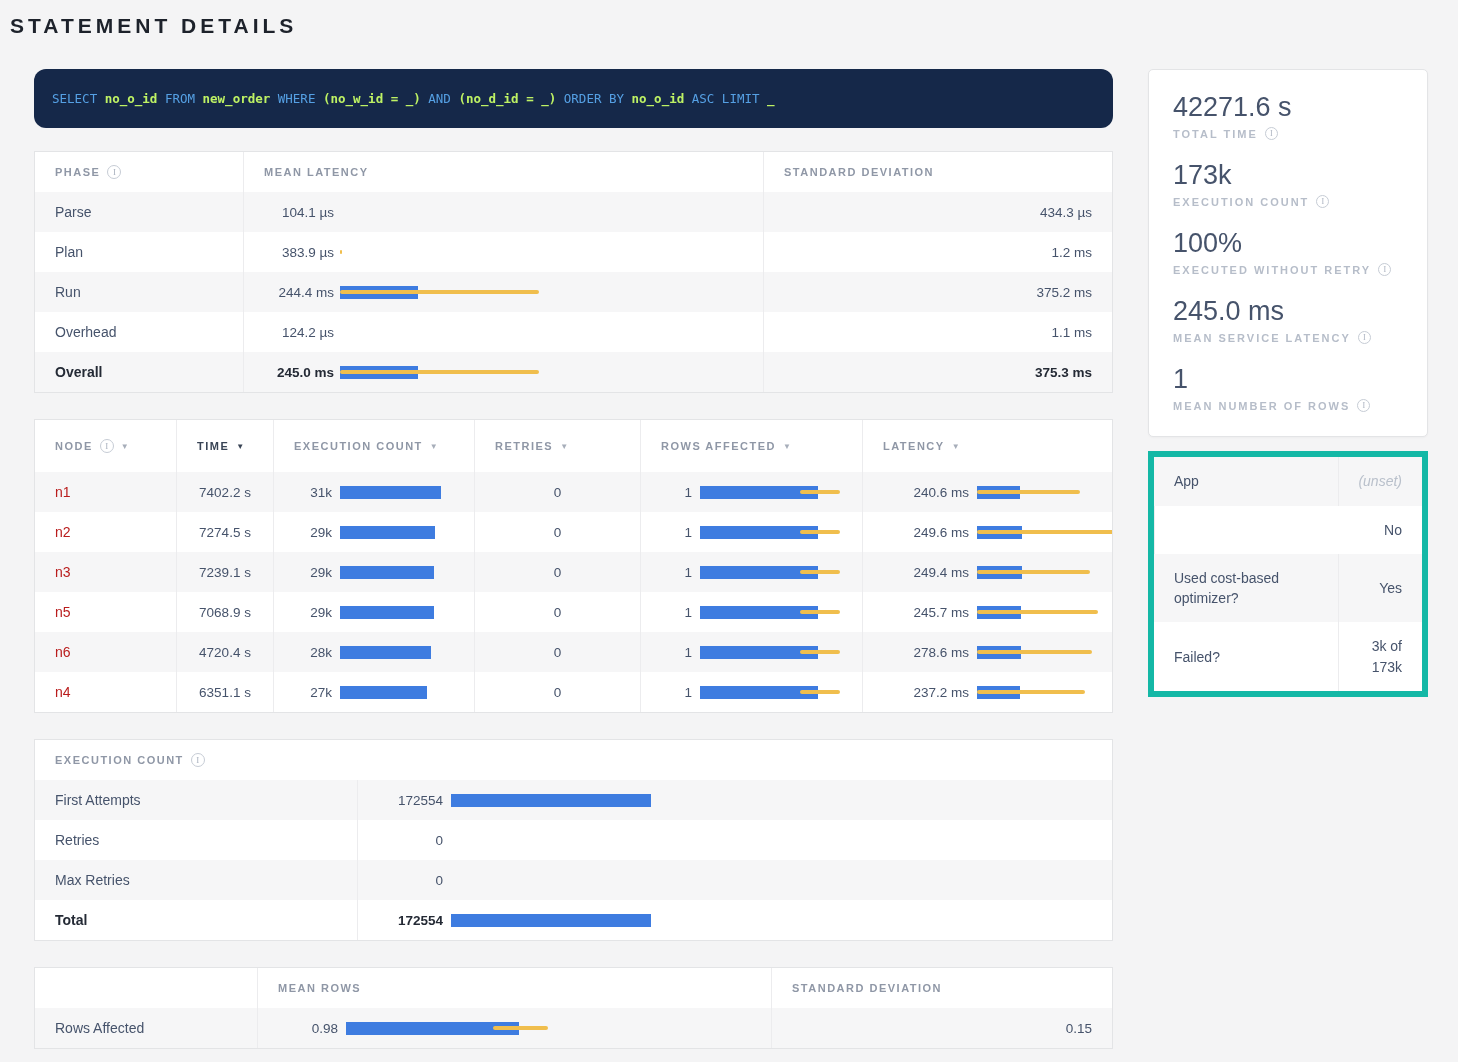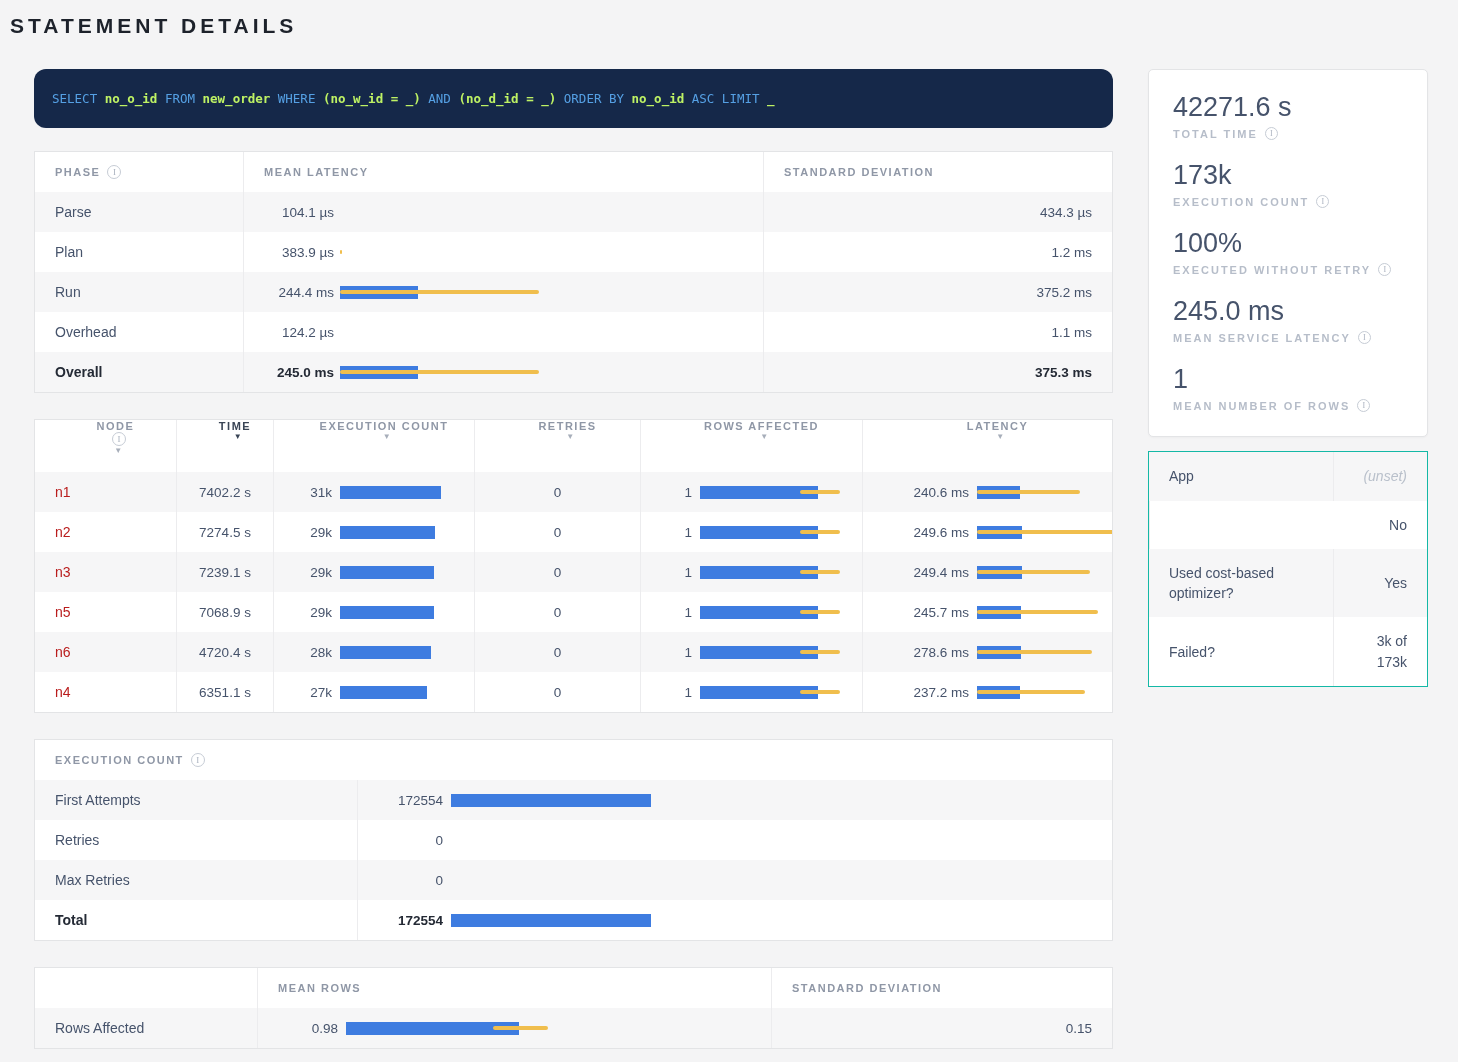--- a/index.html
+++ b/index.html
@@ -66,37 +66,37 @@
 
   .iicon {
     display:inline-flex; align-items:center; justify-content:center;
     width:14px; height:14px; border:1px solid #c6ccd5; border-radius:50%;
     color:#aab2bf; font-size:9px; font-weight:normal; letter-spacing:0;
     font-family:"Liberation Serif", serif; margin-left:7px; flex:0 0 auto;
     cursor:default;
   }
   .arrow { font-size:8px; color:#a7aeba; margin-left:7px; }
   .hcell.sorted, .hcell.sorted .arrow { color:#394455; }
-  .hsort { cursor:pointer;flex-direction:column; }
+  .hsort { cursor:pointer; }
 
   
   .stats-card {
     background:#fff; border:1px solid #e3e4e6; border-radius:5px;
     padding:22px 24px 4px 24px; margin-bottom:14px;
     box-shadow:0 1px 2px rgba(0,0,0,0.03);
   }
   .stat { margin-bottom:20px; }
   .stat-val { font-size:27px; color:#46536b; line-height:1.15; }
   .stat-label {
     font-size:11px; font-weight:bold; letter-spacing:2px; color:#b6bdc9;
     margin-top:4px; display:flex; align-items:center; text-transform:uppercase;
   }
   .stat-label .iicon { width:13px; height:13px; font-size:8px; }
 
-  .details-panel { background:#fff; border:1px solid #14b8a6; }
+  .details-panel { background:#fff; border:6px solid #14b8a6; }
   .dp-row { display:flex; align-items:stretch; }
   .dp-row.striped { background:#f6f6f7; }
   .dp-label { width:184px; padding:14px 10px 14px 20px; font-size:14px; color:#46536b; display:flex; align-items:center; }
   .dp-label span { max-width:132px; line-height:1.45; }
   .dp-val {
     flex:1; border-left:1px solid #ececee; padding:14px 20px 14px 0;
     display:flex; justify-content:flex-end; align-items:center;
     font-size:14px; color:#46536b; text-align:right;
   }
   .dp-val span { max-width:60px; line-height:1.45; }

